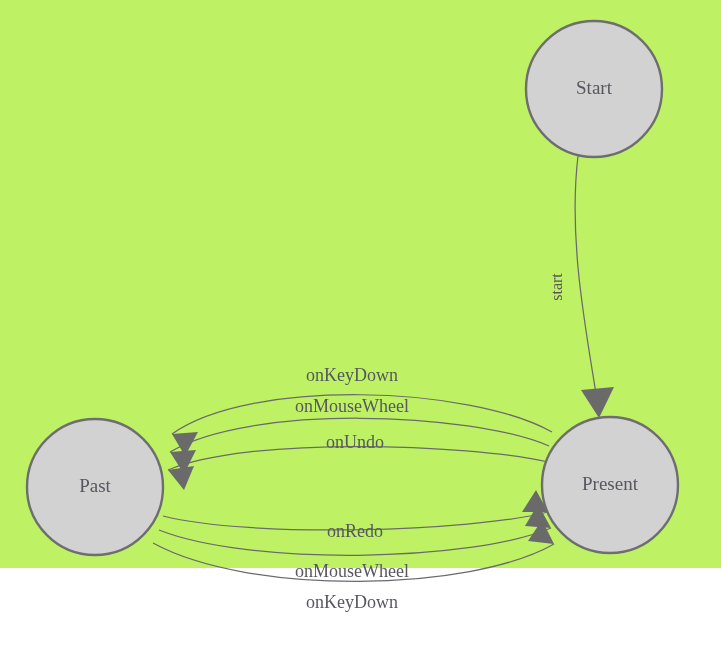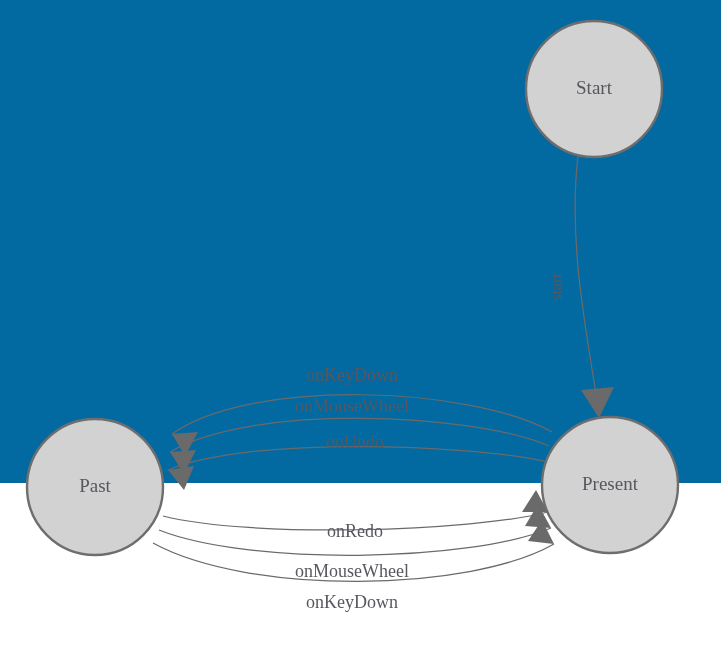--- a/index.html
+++ b/index.html
@@ -10,22 +10,22 @@
   }
   body {
     width: 721px;
     height: 670px;
     overflow: hidden;
     font-family: "Liberation Serif", "DejaVu Serif", serif;
   }
   #diagram-root {
     position: relative;
     width: 721px;
-    height: 483px;
-    background: #0369a1;
+    height: 568px;
+    background: #bef264;
   }
   svg.diagram-canvas {
     display: block;
     width: 721px;
     height: 670px;
   }
   .node-circle {
     fill: #d2d2d2;
     stroke: #6e6e6e;
     stroke-width: 2.4;

